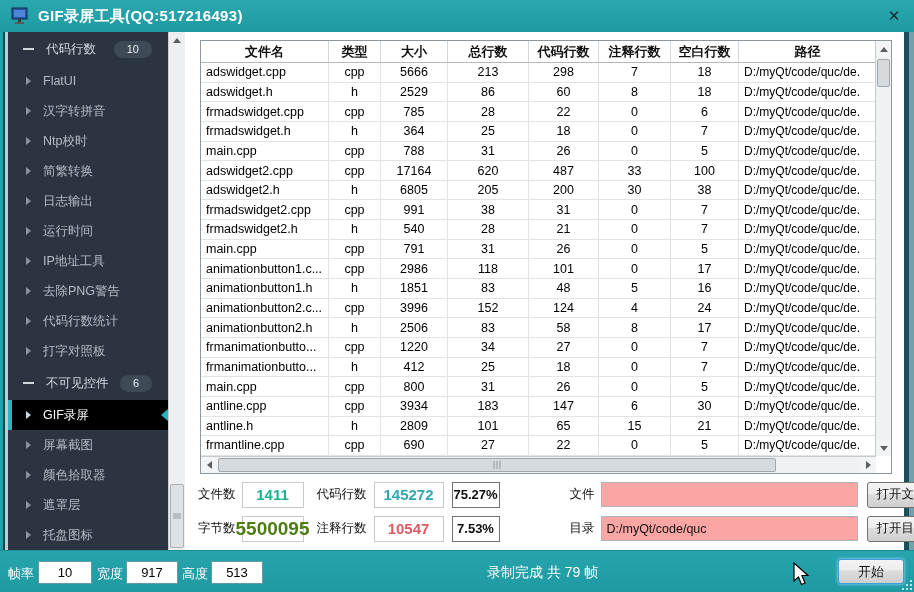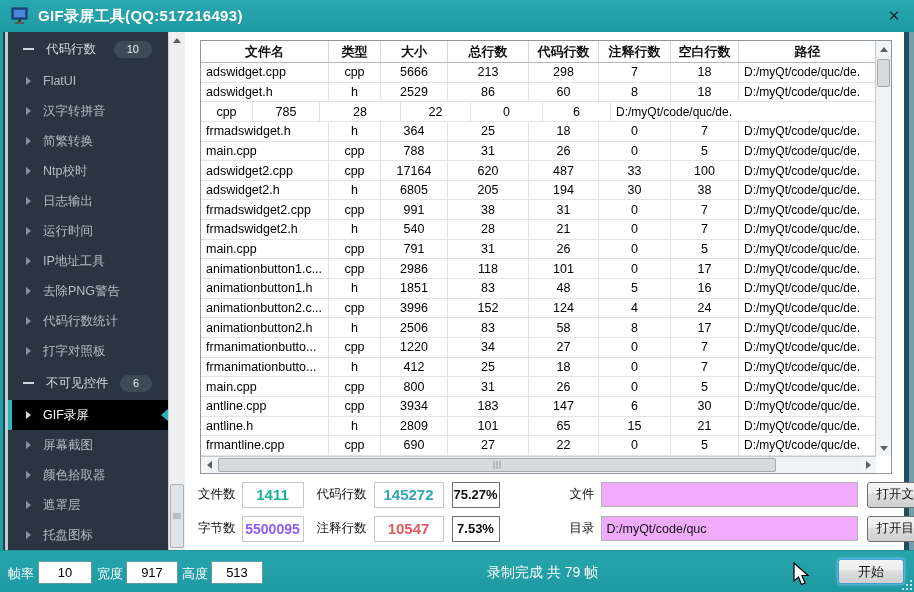--- a/index.html
+++ b/index.html
@@ -81,21 +81,21 @@
   .stat-row.r2{top:483px}
   .stat-label{font-size:12.5px;color:#111;white-space:nowrap}
   .statbox{border:1px solid #c6c8ca;background:#fff;height:26px;display:flex;align-items:center;
     justify-content:center;font-weight:bold;font-size:15px}
   .statbox.b1{width:62px;margin-left:6px}
   .statbox.b2{width:70px;margin-left:7px}
   .pctbox{border:1px solid #6f7377;background:#fff;height:26px;width:48px;margin-left:8px;
     display:flex;align-items:center;justify-content:center;font-weight:bold;font-size:13px;color:#0d0d0d}
   .lbl2{margin-left:13px}
   .lbl3{margin-left:70px}
-  .path-input{width:257px;height:25px;margin-left:6px;border:1px solid #aeb4b8;background:#f0abfc;
+  .path-input{width:257px;height:25px;margin-left:6px;border:1px solid #aeb4b8;background:#fca5a5;
     font-size:12.5px;padding:0 5px;font-family:"Liberation Sans","DejaVu Sans",sans-serif;color:#111}
   .w7btn{width:70px;height:26px;margin-left:9px;border:1px solid #707070;border-radius:3px;color:#111;
     background:linear-gradient(#f4f4f4 0%,#ececec 45%,#dddddd 46%,#cfcfcf 100%);
     font-size:12.5px;font-family:"Liberation Sans","DejaVu Sans",sans-serif;cursor:pointer}
 
   
   .bottombar{position:absolute;left:0;top:550px;width:914px;height:42px;
     background:linear-gradient(#27a4ac,#1f9aa2);border-top:1px solid #1b8e96}
   .bb-label{position:absolute;color:#ffffff;font-size:13px;top:14px;white-space:nowrap}
   .bb-input{position:absolute;top:10px;height:23px;text-align:center;font-size:13px;color:#000;
@@ -140,25 +140,25 @@
       <div class="side-item child">
         <span class="icon-tri"></span>
         <span class="lbl">FlatUI</span>
       </div>
       <div class="side-item child">
         <span class="icon-tri"></span>
         <span class="lbl">汉字转拼音</span>
       </div>
       <div class="side-item child">
         <span class="icon-tri"></span>
+        <span class="lbl">Ntp校时</span>
+      </div>
+      <div class="side-item child">
+        <span class="icon-tri"></span>
         <span class="lbl">简繁转换</span>
-      </div>
-      <div class="side-item child">
-        <span class="icon-tri"></span>
-        <span class="lbl">Ntp校时</span>
       </div>
       <div class="side-item child">
         <span class="icon-tri"></span>
         <span class="lbl">日志输出</span>
       </div>
       <div class="side-item child">
         <span class="icon-tri"></span>
         <span class="lbl">运行时间</span>
       </div>
       <div class="side-item child">
@@ -246,20 +246,21 @@
             <div class="td al" style="width: 128px;">adswidget.h</div>
             <div class="td" style="width: 52px;">h</div>
             <div class="td" style="width: 67px;">2529</div>
             <div class="td" style="width: 81px;">86</div>
             <div class="td" style="width: 70px;">60</div>
             <div class="td" style="width: 72px;">8</div>
             <div class="td" style="width: 68px;">18</div>
             <div class="td al" style="width: 137px; font-size: 12px;">D:/myQt/code/quc/de.</div>
           </div>
           <div class="trow">
+            <div class="td al" style="width: 128px;">frmadswidget.cpp</div>
             <div class="td" style="width: 52px;">cpp</div>
             <div class="td" style="width: 67px;">785</div>
             <div class="td" style="width: 81px;">28</div>
             <div class="td" style="width: 70px;">22</div>
             <div class="td" style="width: 72px;">0</div>
             <div class="td" style="width: 68px;">6</div>
             <div class="td al" style="width: 137px; font-size: 12px;">D:/myQt/code/quc/de.</div>
           </div>
           <div class="trow">
             <div class="td al" style="width: 128px;">frmadswidget.h</div>
@@ -289,21 +290,21 @@
             <div class="td" style="width: 70px;">487</div>
             <div class="td" style="width: 72px;">33</div>
             <div class="td" style="width: 68px;">100</div>
             <div class="td al" style="width: 137px; font-size: 12px;">D:/myQt/code/quc/de.</div>
           </div>
           <div class="trow">
             <div class="td al" style="width: 128px;">adswidget2.h</div>
             <div class="td" style="width: 52px;">h</div>
             <div class="td" style="width: 67px;">6805</div>
             <div class="td" style="width: 81px;">205</div>
-            <div class="td" style="width: 70px;">194</div>
+            <div class="td" style="width: 70px;">200</div>
             <div class="td" style="width: 72px;">30</div>
             <div class="td" style="width: 68px;">38</div>
             <div class="td al" style="width: 137px; font-size: 12px;">D:/myQt/code/quc/de.</div>
           </div>
           <div class="trow">
             <div class="td al" style="width: 128px;">frmadswidget2.cpp</div>
             <div class="td" style="width: 52px;">cpp</div>
             <div class="td" style="width: 67px;">991</div>
             <div class="td" style="width: 81px;">38</div>
             <div class="td" style="width: 70px;">31</div>
@@ -466,21 +467,21 @@
       <span class="stat-label lbl2">代码行数</span>
       <div class="statbox b2" style="color:#2FA8B3">145272</div>
       <div class="pctbox">75.27%</div>
       <span class="stat-label lbl3">文件</span>
       <input class="path-input" type="text" value="" style="">
       <button class="w7btn">打开文件</button>
     </div>
 
     <div class="stat-row r2">
       <span class="stat-label">字节数</span>
-      <div class="statbox b1" style="color:#8b5cf6;font-size:14px">5500095</div>
+      <div class="statbox b1" style="color:#4d7c0f;font-size:19px">5500095</div>
       <span class="stat-label lbl2">注释行数</span>
       <div class="statbox b2" style="color:#DF5A64">10547</div>
       <div class="pctbox">7.53%</div>
       <span class="stat-label lbl3">目录</span>
       <input class="path-input" type="text" value="D:/myQt/code/quc" style="">
       <button class="w7btn">打开目录</button>
     </div>
 
   </div>
 

